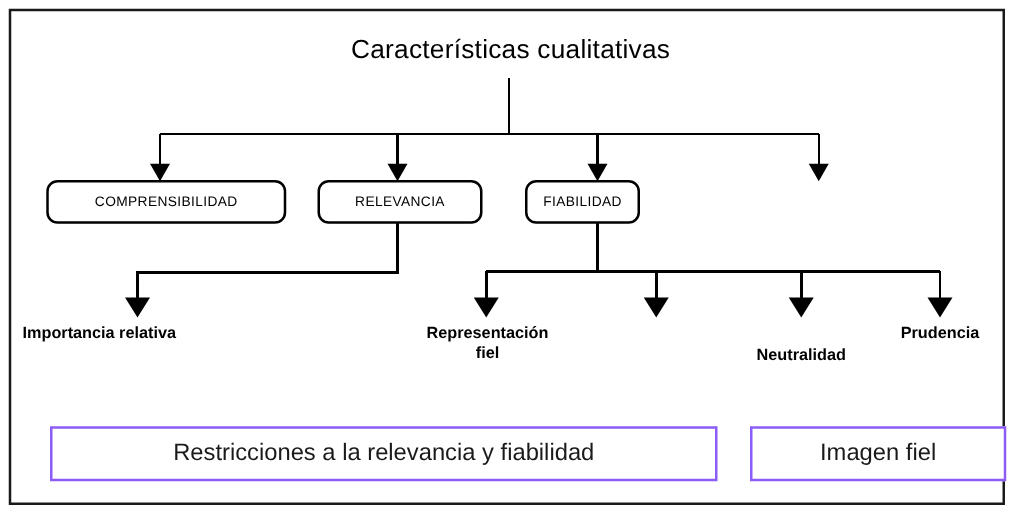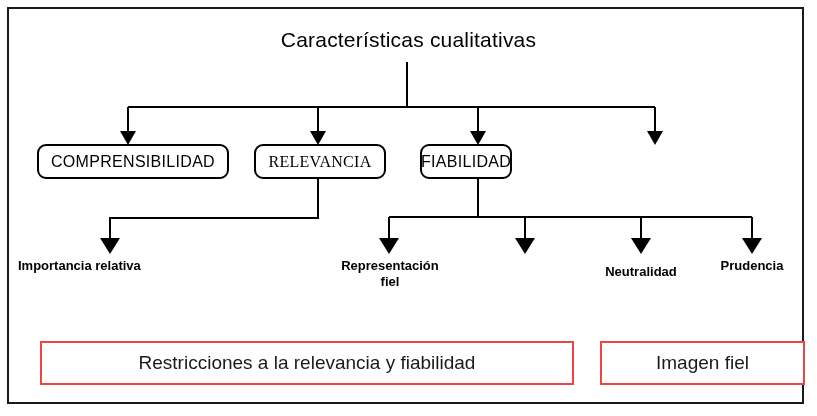--- a/index.html
+++ b/index.html
@@ -46,42 +46,42 @@
   
   .cat-box {
     position: absolute;
     box-sizing: border-box;
     border: 2px solid #000000;
     border-radius: 9px;
     background: #ffffff;
     display: flex;
     align-items: center;
     justify-content: center;
-    font-size: 16px;
+    font-size: 11px;
     color: #000000;
     letter-spacing: 0.3px;
     white-space: nowrap;
   }
   
   .leaf-label {
     position: absolute;
     font-size: 13px;
     font-weight: bold;
     color: #000000;
     line-height: 16px;
     white-space: pre-line;
     letter-spacing: 0px;
   }
   .leaf-label.center { text-align: center; }
   .leaf-label.left   { text-align: left; }
   
   .bottom-box {
     position: absolute;
     box-sizing: border-box;
-    border: 2px solid #ef4444;
+    border: 2px solid #8b5cf6;
     background: #ffffff;
     display: flex;
     align-items: center;
     justify-content: center;
     font-size: 19px;
     color: #1a1a1a;
     white-space: nowrap;
   }
   
   .connectors {
@@ -135,36 +135,36 @@
       <polygon points="742,238 762,238 752,254"></polygon>
     </g>
   </svg>
 
   <div class="root-title">Características cualitativas</div>
 
   <div class="cat-box" style="left:37px; top:144px; width:192px; height:35px;">
     <span>COMPRENSIBILIDAD</span>
   </div>
 
-  <div class="cat-box" style="left:254px; top:144px; width:132px; height:35px;font-family:Liberation Serif, serif;">
+  <div class="cat-box" style="left:254px; top:144px; width:132px; height:35px;">
     <span>RELEVANCIA</span>
   </div>
 
   <div class="cat-box" style="left:420px; top:144px; width:92px; height:35px;">
     <span>FIABILIDAD</span>
   </div>
 
 
   <div class="leaf-label left" style="left:18px; top:258px; width:210px;">Importancia relativa</div>
 
   <div class="leaf-label center" style="left:310px; top:258px; width:160px;">Representación
 fiel</div>
 
 
-  <div class="leaf-label center" style="left:582px; top:264px; width:118px;">Neutralidad</div>
+  <div class="leaf-label center" style="left:582px; top:276px; width:118px;">Neutralidad</div>
 
   <div class="leaf-label center" style="left:697px; top:258px; width:110px;">Prudencia</div>
 
   <div class="bottom-box" style="left:40px; top:341px; width:534px; height:44px;">
     <span>Restricciones a la relevancia y fiabilidad</span>
   </div>
 
   <div class="bottom-box" style="left:600px; top:341px; width:205px; height:44px;">
     <span>Imagen fiel</span>
   </div>

